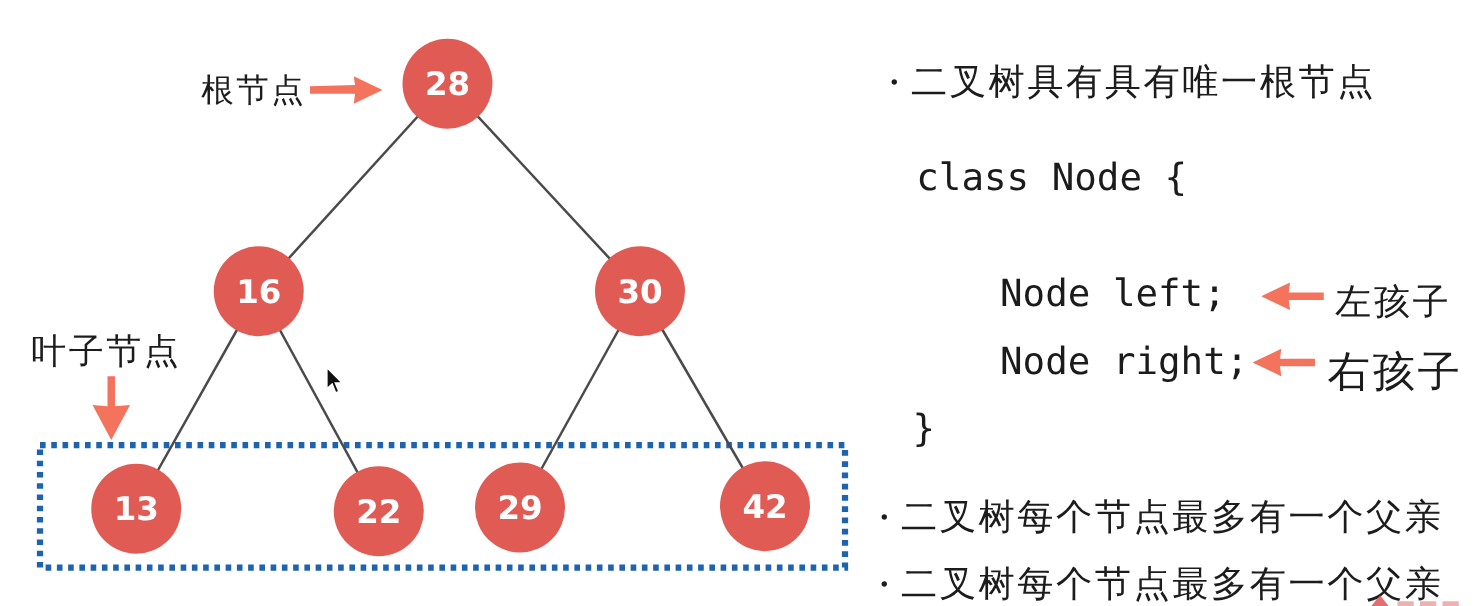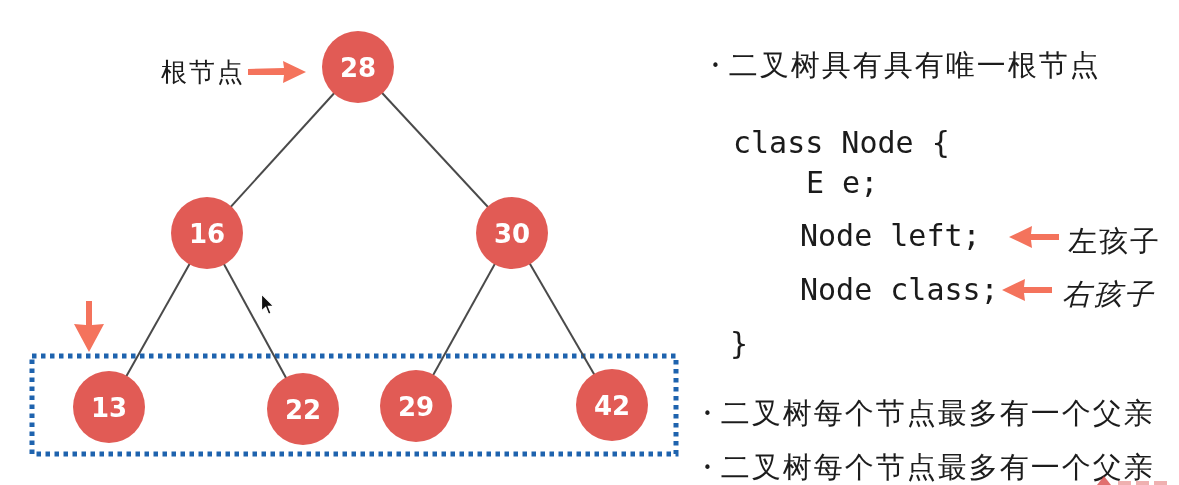--- a/index.html
+++ b/index.html
@@ -86,48 +86,48 @@
         <circle cx="612" cy="405" r="36" fill="#E15B55"></circle>
         <text x="612" y="406" text-anchor="middle" dominant-baseline="central" fill="#ffffff" class="node-num">42</text>
       </g>
     </svg>
 
   <div class="abs cn-label" style="left:161px;top:55px;font-size:26px;text-align:center;">根节点</div>
   <svg class="abs arrow-icon" style="left:246px;top:58px;" width="62" height="28" viewBox="0 0 62 28">
     <path d="M2,11 L38,10 L37,3 L60,14 L37,25 L38,17 L2,17 Z"></path>
   </svg>
 
+  <div class="abs cn-label" style="left:25px;top:262px;font-size:28px;">叶子节点</div>
   <svg class="abs arrow-icon" style="left:71px;top:299px;" width="36" height="56" viewBox="0 0 36 56">
     <path d="M15,2 L21,2 L21,26 L33,25 L18,53 L3,25 L15,26 Z"></path>
   </svg>
 
   <svg class="abs cursor-icon" style="left:260px;top:293px;" width="16" height="23" viewBox="0 0 16 23">
     <path d="M1.5,1 L1.5,18 L5.7,14.3 L8.5,21.3 L11.1,20.2 L8.3,13.4 L13.8,13.4 Z"></path>
   </svg>
 
   <div class="abs bullet" style="left:711px;top:46px;">
     <span class="bdot">•</span>
     <span>二叉树具有具有唯一根节点</span>
   </div>
 
   <div class="abs code-line" style="left:733px;top:125px;">class Node {</div>
-  <div class="abs code-line" style="left:806px;top:165px;">E e;</div>
   <div class="abs code-line" style="left:800px;top:218px;text-align:right;">Node left;</div>
-  <div class="abs code-line" style="left:800px;top:272px;">Node class;</div>
+  <div class="abs code-line" style="left:800px;top:272px;">Node right;</div>
   <div class="abs code-line" style="left:730px;top:326px;">}</div>
 
   <svg class="abs arrow-icon" style="left:1009px;top:224px;" width="52" height="26" viewBox="0 0 52 26">
     <path d="M50,10 L22,10 L23,2 L0,13 L23,24 L22,16 L50,16 Z"></path>
   </svg>
   <div class="abs cn-label" style="left:1068px;top:222px;font-size:29px;">左孩子</div>
 
   <svg class="abs arrow-icon" style="left:1002px;top:277px;" width="52" height="26" viewBox="0 0 52 26">
     <path d="M50,10 L22,10 L23,2 L0,13 L23,24 L22,16 L50,16 Z"></path>
   </svg>
-  <div class="abs cn-label" style="left:1062px;top:275px;font-size:29px;font-style:italic;">右孩子</div>
+  <div class="abs cn-label" style="left:1062px;top:275px;font-size:34px;">右孩子</div>
 
   <div class="abs bullet" style="left:703px;top:394px;">
     <span class="bdot">•</span>
     <span>二叉树每个节点最多有一个父亲</span>
   </div>
   <div class="abs bullet" style="left:703px;top:448px;">
     <span class="bdot">•</span>
     <span>二叉树每个节点最多有一个父亲</span>
   </div>
 

